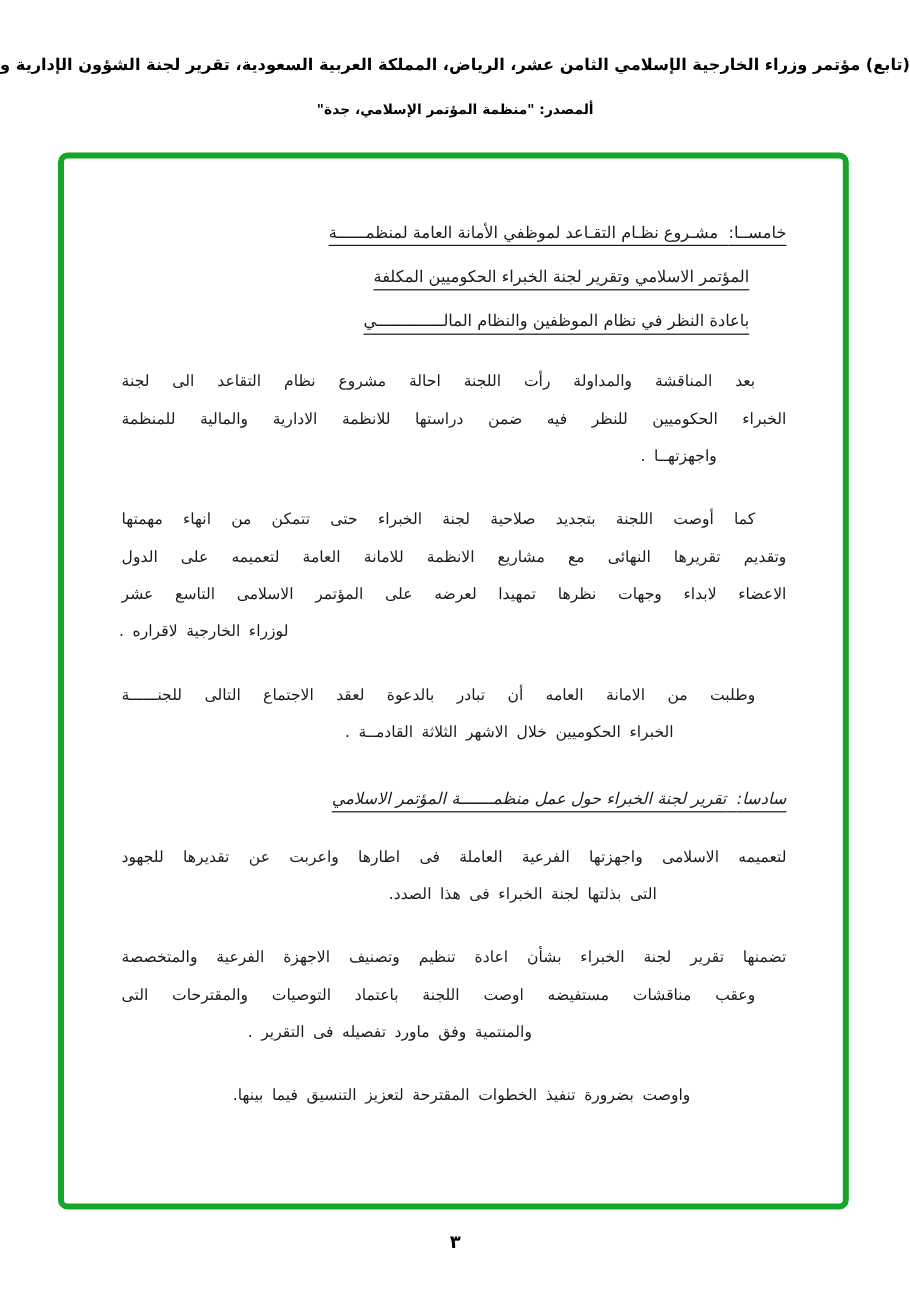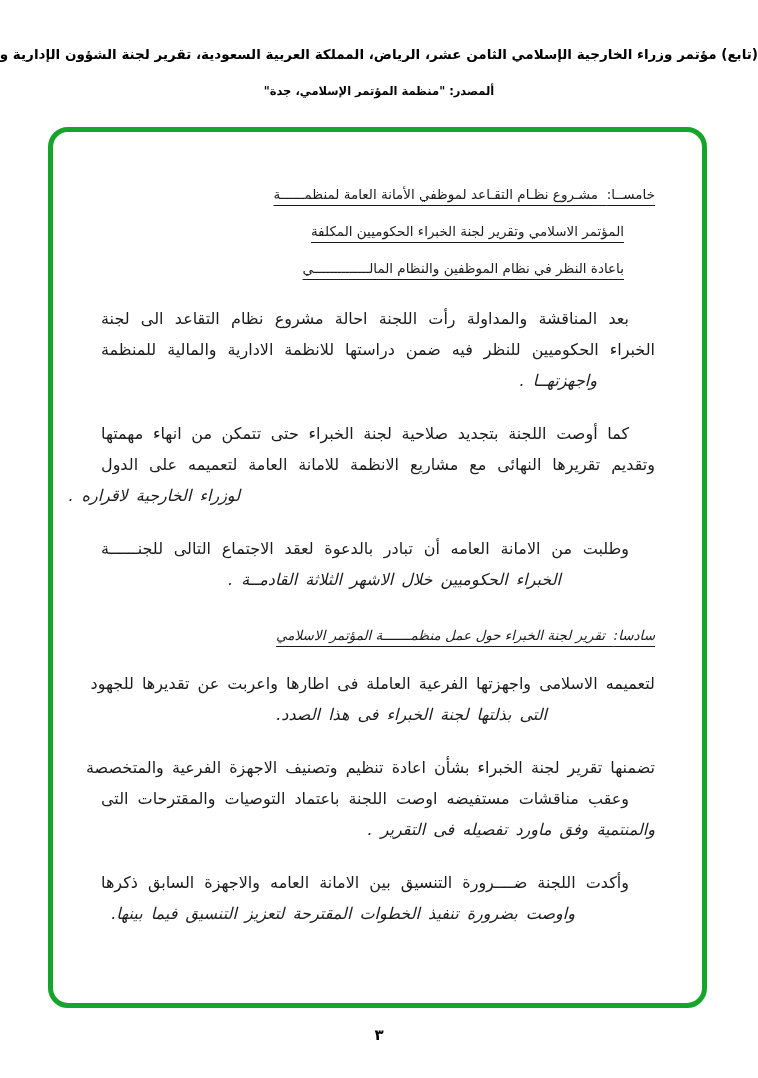--- a/index.html
+++ b/index.html
@@ -37,21 +37,21 @@
   }
 
   
   .green-frame {
     position: absolute;
     left: 48px;
     top: 127px;
     width: 659px;
     height: 881px;
     border: 5px solid #16a52b;
-    border-radius: 20px;
+    border-radius: 8px;
     background: #ffffff;
     overflow: hidden;
   }
   .frame-content {
     padding: 44px 47px 0 48px; 
     direction: rtl;
   }
 
   
   .title-block { margin-bottom: 16px; }
@@ -68,39 +68,38 @@
     text-decoration-thickness: 1px;
   }
   .sec-label { font-weight: 500; }
 
   .heading6 { margin-bottom: 14px; font-style: italic; }
   .heading6 .t-line { line-height: 37px; }
 
   
   .para { margin-bottom: 22px; }
   .para .line {
-    font-size: 16px;
+    font-size: 13px;
     line-height: 31px;
     word-spacing: 3px;
     text-align: justify;
     text-align-last: justify;
     white-space: nowrap;
     overflow: visible;
   }
   .para .line.first { margin-right: 26px; }
   .para .line.last {
     text-align-last: right;
     white-space: nowrap;
-    font-style: italic;
   }
   .p1 .line.last { margin-right: 58px; }
   .p2 .line.last { margin-right: 415px; }
   .p3 .line.last { margin-right: 94px; }
   .p4 .line.last { margin-right: 108px; }
-  .p5 .line.last { }
+  .p5 .line.last { margin-right: 212px; }
   .p6 .line.last { margin-right: 80px; }
 
   
   .page-footer {
     position: absolute;
     top: 1026px;
     left: 0;
     width: 758px;
     text-align: center;
     font-size: 15px;
@@ -133,20 +132,21 @@
 
     <div class="para p1">
         <div class="line first">بعد المناقشة والمداولة رأت اللجنة احالة مشروع نظام التقاعد الى لجنة</div>
         <div class="line">الخبراء الحكوميين للنظر فيه ضمن دراستها للانظمة الادارية والمالية للمنظمة</div>
         <div class="line last">واجهزتهــا .</div>
       </div>
 
     <div class="para p2">
         <div class="line first">كما أوصت اللجنة بتجديد صلاحية لجنة الخبراء حتى تتمكن من انهاء مهمتها</div>
         <div class="line">وتقديم تقريرها النهائى مع مشاريع الانظمة للامانة العامة لتعميمه على الدول</div>
+        <div class="line">الاعضاء لابداء وجهات نظرها تمهيدا لعرضه على المؤتمر الاسلامى التاسع عشر</div>
         <div class="line last">لوزراء الخارجية لاقراره .</div>
       </div>
 
     <div class="para p3">
         <div class="line first">وطلبت من الامانة العامه أن تبادر بالدعوة لعقد الاجتماع التالى للجنــــــة</div>
         <div class="line last">الخبراء الحكوميين خلال الاشهر الثلاثة القادمــة .</div>
       </div>
 
     <div class="heading6">
       <div class="t-line">
@@ -159,20 +159,19 @@
         <div class="line last">التى بذلتها لجنة الخبراء فى هذا الصدد.</div>
       </div>
 
     <div class="para p5">
         <div class="line">تضمنها تقرير لجنة الخبراء بشأن اعادة تنظيم وتصنيف الاجهزة الفرعية والمتخصصة</div>
         <div class="line first">وعقب مناقشات مستفيضه اوصت اللجنة باعتماد التوصيات والمقترحات التى</div>
         <div class="line last">والمنتمية وفق ماورد تفصيله فى التقرير .</div>
       </div>
 
     <div class="para p6">
-        <div class="line first">وأكدت اللجنة ضــــرورة  التنسيق بين الامانة العامه والاجهزة السابق ذكرها</div>
         <div class="line last">واوصت بضرورة تنفيذ الخطوات المقترحة لتعزيز التنسيق فيما بينها.</div>
       </div>
 
   </div>
 </main>
 
 <footer class="page-footer">٣</footer>
 
 </body></html>

